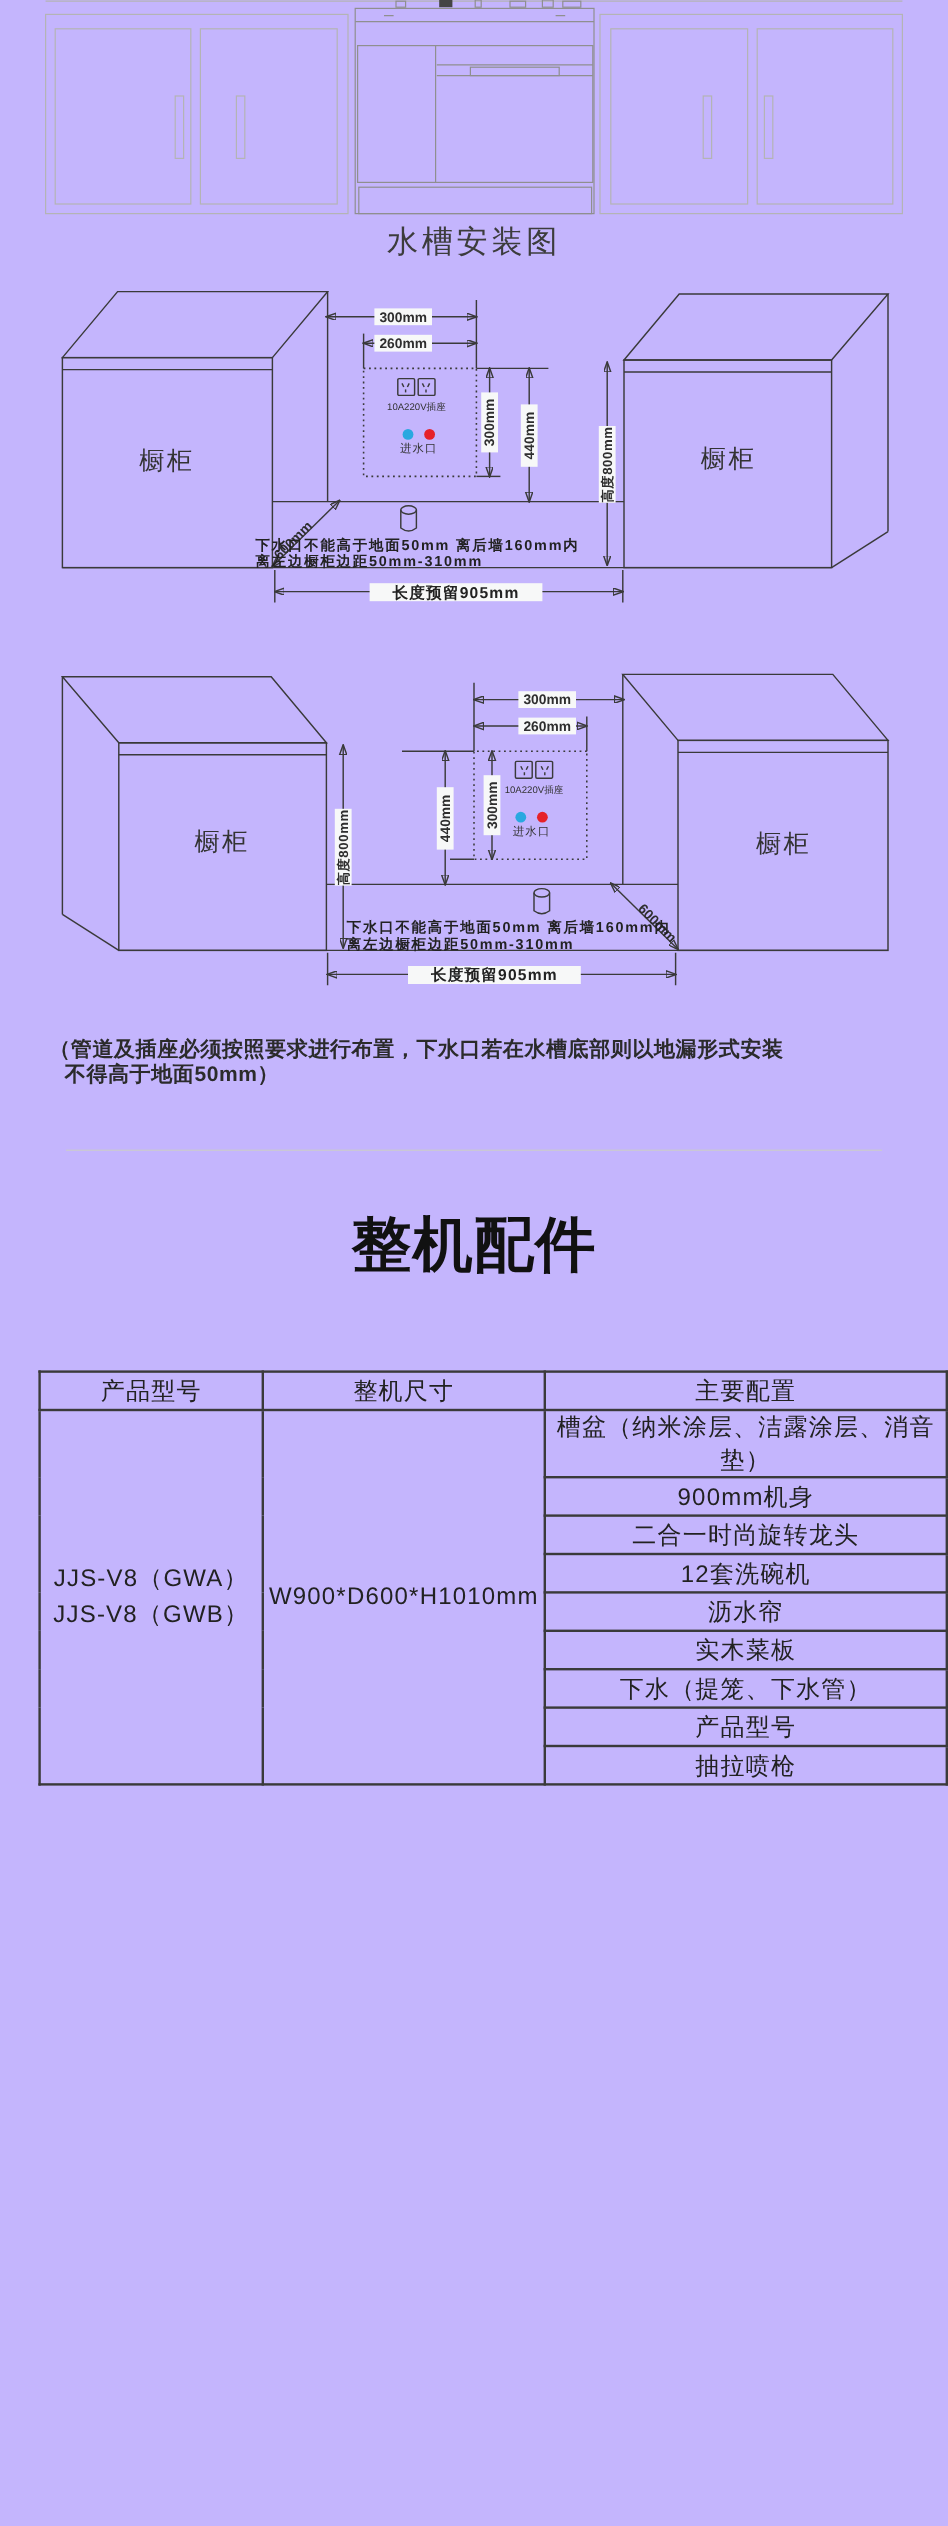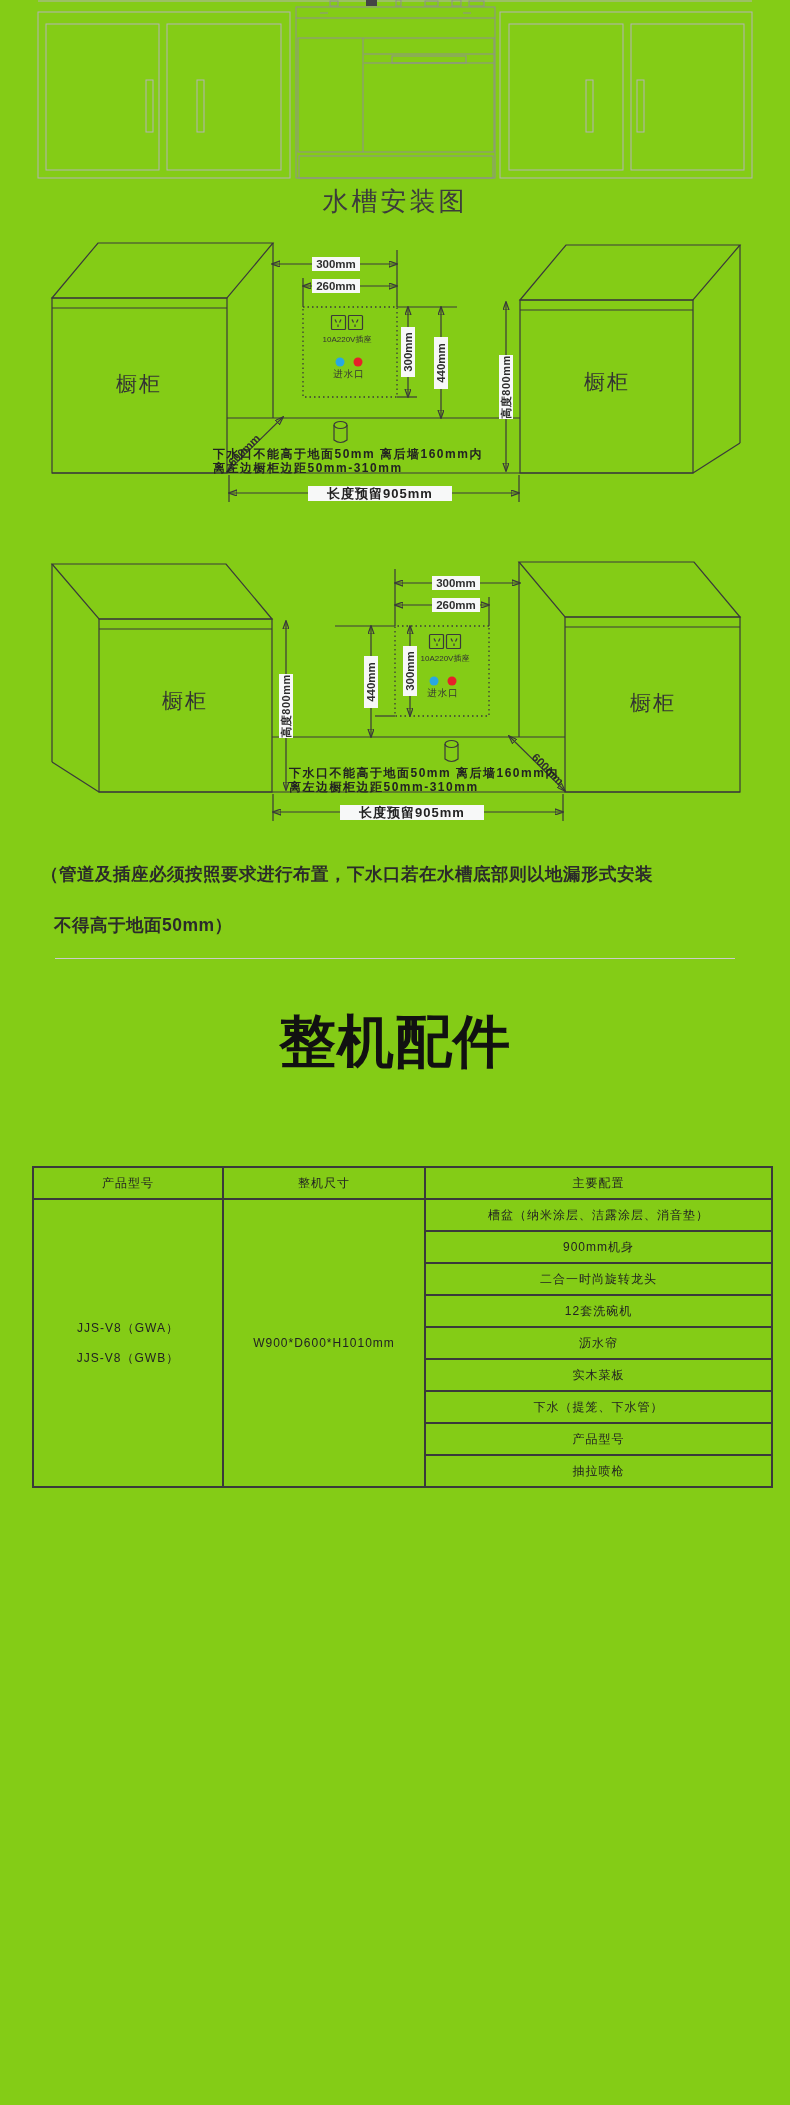--- a/index.html
+++ b/index.html
@@ -1,17 +1,17 @@
 <!DOCTYPE html>
 <html><head>
 <meta charset="utf-8">
 <style>
   html,body{margin:0;padding:0;}
   body{font-family:"Liberation Sans", sans-serif; background:#f7f8f8;}
-  .page{position:relative;width:790px;height:2105px;background:#84cc16;overflow:hidden;}
+  .page{position:relative;width:790px;height:2105px;background:#c4b5fd;overflow:hidden;}
   .abs{position:absolute;}
   svg{display:block;}
   svg line, svg rect, svg path, svg ellipse, svg polyline{vector-effect:none;}
 
   .fig line,.fig rect.box,.fig path,.fig ellipse{stroke:#3a3a3a;stroke-width:1.2;fill:none;}
   .fig .thin{stroke-width:1;}
   .fig rect.dash{stroke:#3a3a3a;stroke-width:1.3;fill:none;stroke-dasharray:1.5 3;}
   .fig rect.bg{fill:#f7f8f8;stroke:none;}
   .fig circle.dot{stroke:none;}
   .dimt{font:600 11.5px "Liberation Sans", sans-serif;fill:#2e2e2e;}
@@ -25,27 +25,27 @@
   .top-draw line,.top-draw rect,.top-draw path{stroke:#b4b4b4;stroke-width:1;fill:none;}
   .top-draw .mid{stroke:#8f8f8f;}
   .top-draw .dark{fill:#444;stroke:none;}
 
   .sink-title{left:0;top:184px;width:790px;text-align:center;font-size:26px;font-weight:500;
               color:#3c3c3c;letter-spacing:3px;}
   .fig-caption{left:0;width:790px;text-align:center;font-size:17px;font-weight:600;
                color:#222;letter-spacing:1.5px;}
   .note-block{left:41px;top:864px;width:745px;font-size:17.5px;font-weight:600;color:#2b2b2b;
               line-height:21px;letter-spacing:.5px;}
-  .note-line2{padding-left:13px;margin-top:30px;}
+  .note-line2{padding-left:13px;}
   .divider{left:55px;top:958px;width:680px;height:1px;background:#cbcbcb;}
-  .parts-title{left:0;top:1004px;width:790px;text-align:center;font-size:57px;font-weight:700;
+  .parts-title{left:0;top:1004px;width:790px;text-align:center;font-size:50px;font-weight:700;
                color:#111;letter-spacing:1px;}
 
-  table.parts{position:absolute;left:32px;top:1166px;border-collapse:collapse;table-layout:fixed;
-              font-size:12px;color:#222;letter-spacing:1px;}
+  table.parts{position:absolute;left:32px;top:1142px;border-collapse:collapse;table-layout:fixed;
+              font-size:20px;color:#222;letter-spacing:1px;}
   table.parts th, table.parts td{border:2px solid #3a3a3a;text-align:center;vertical-align:middle;
               height:30px;padding:0 4px;font-weight:400;}
   table.parts th{font-weight:400;}
   .c1{width:180px;} .c2{width:192px;} .c3{width:337px;}
   .model-line{line-height:30px;}
 </style>
 </head>
 <body>
 
 <div class="page">

